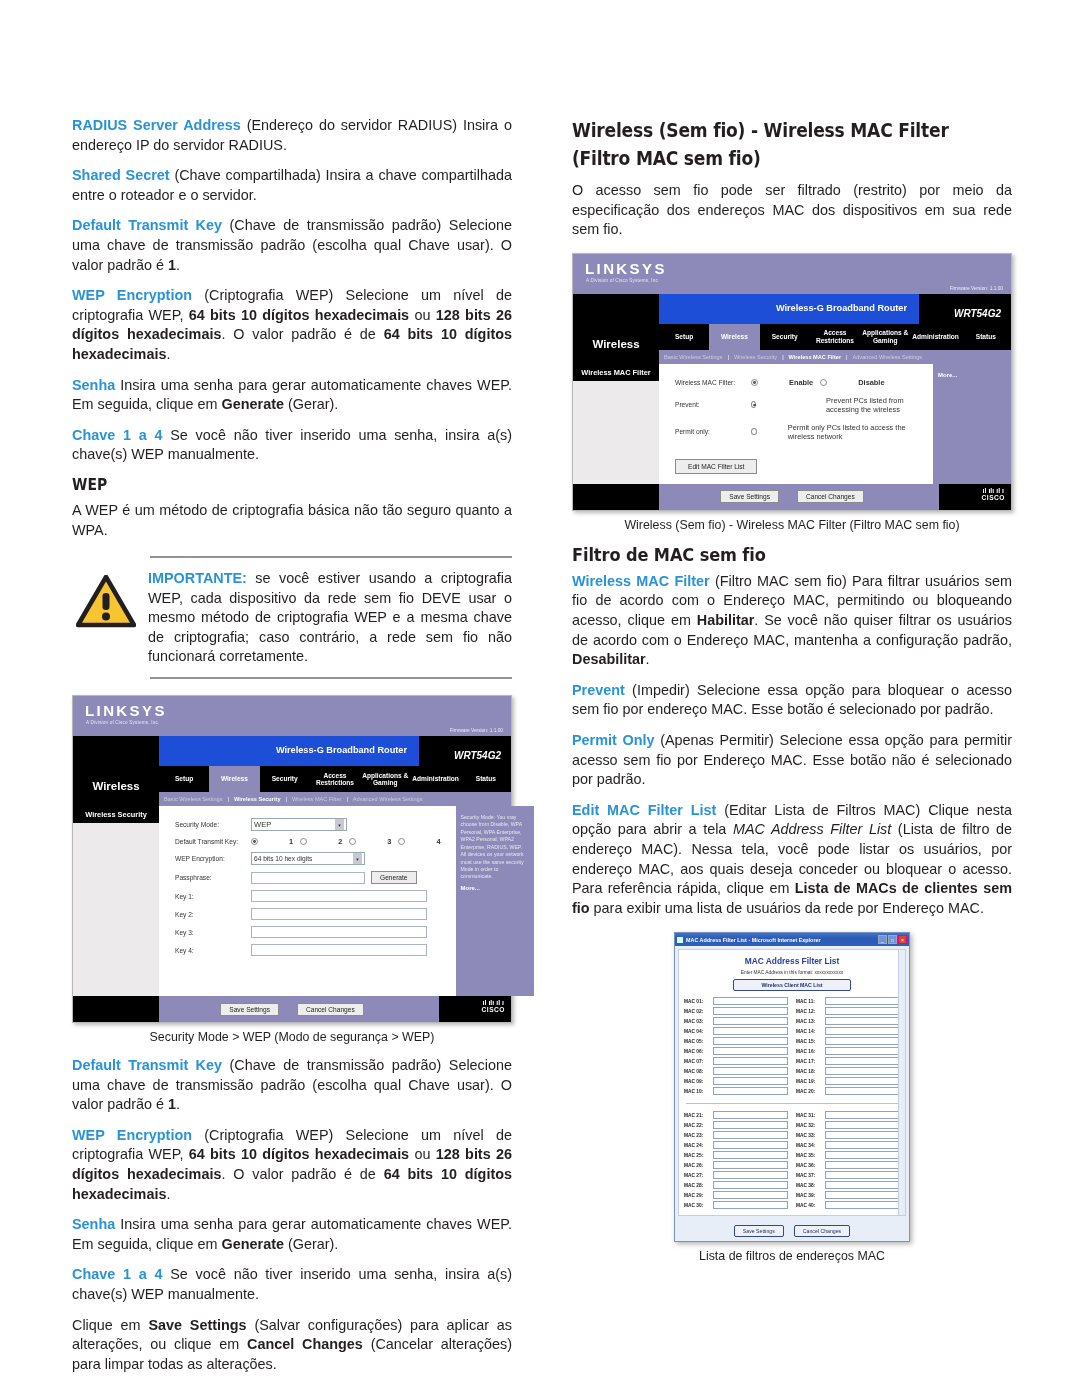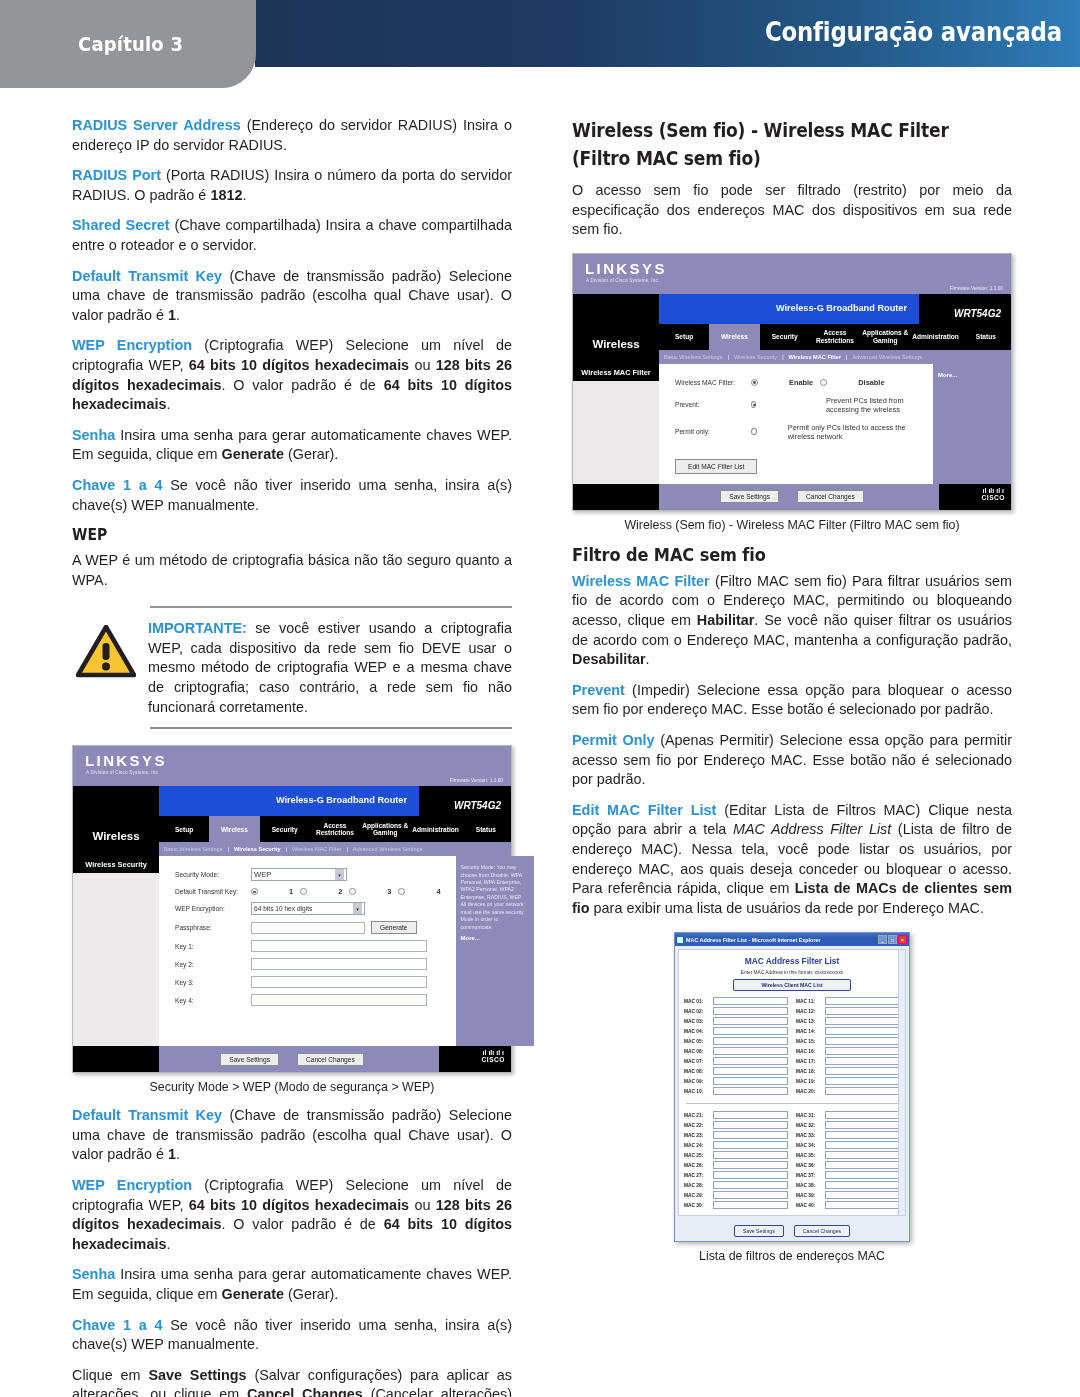--- a/index.html
+++ b/index.html
@@ -190,35 +190,28 @@
     position:absolute; right:62px; top:14px; font-size: 12.6px; font-weight: bold; color:#58595b;
     font-family: "DejaVu Sans Condensed", "Liberation Sans Narrow", "Liberation Sans", sans-serif;
   }
 </style>
 </head>
 <body>
 
 <div class="page">
 
   <div class="header">
-    <div class="header-banner">
-      <div class="header-title">Configuração avançada</div>
-    </div>
-    <div class="chapter-tab">
-      <div class="chapter-label">Capítulo 3</div>
-    </div>
   </div>
 
   <div class="content">
 
     <div class="col col-left">
 
       <p class="body"><span class="term">RADIUS Server Address</span><span> (Endereço do servidor RADIUS) Insira o endereço IP do servidor RADIUS.</span></p>
 
-      <p class="body"><span class="term">RADIUS Port</span><span> (Porta RADIUS) Insira o número da porta do servidor RADIUS. O padrão é </span><span class="b">1812</span><span>.</span></p>
 
       <p class="body"><span class="term">Shared Secret</span><span> (Chave compartilhada) Insira a chave compartilhada entre o roteador e o servidor.</span></p>
 
       <p class="body"><span class="term">Default Transmit Key</span><span> (Chave de transmissão padrão) Selecione uma chave de transmissão padrão (escolha qual Chave usar). O valor padrão é </span><span class="b">1</span><span>.</span></p>
 
       <p class="body"><span class="term">WEP Encryption</span><span>  (Criptografia WEP) Selecione um nível de criptografia WEP, </span><span class="b">64 bits 10 dígitos hexadecimais</span><span> ou </span><span class="b">128 bits 26 dígitos hexadecimais</span><span>. O valor padrão é de </span><span class="b">64 bits 10 dígitos hexadecimais</span><span>.</span></p>
 
       <p class="body"><span class="term">Senha</span><span>  Insira uma senha para gerar automaticamente chaves WEP. Em seguida, clique em </span><span class="b">Generate</span><span> (Gerar).</span></p>
 
       <p class="body"><span class="term">Chave 1 a 4</span><span>  Se você não tiver inserido uma senha, insira a(s) chave(s) WEP manualmente.</span></p>

